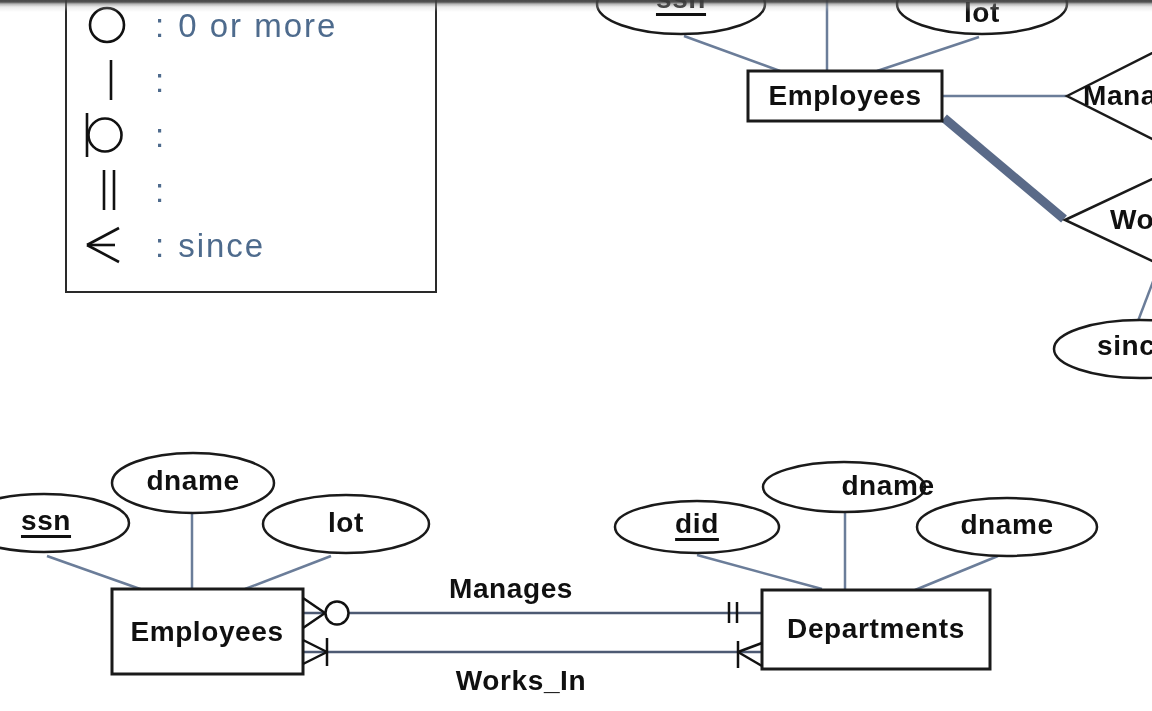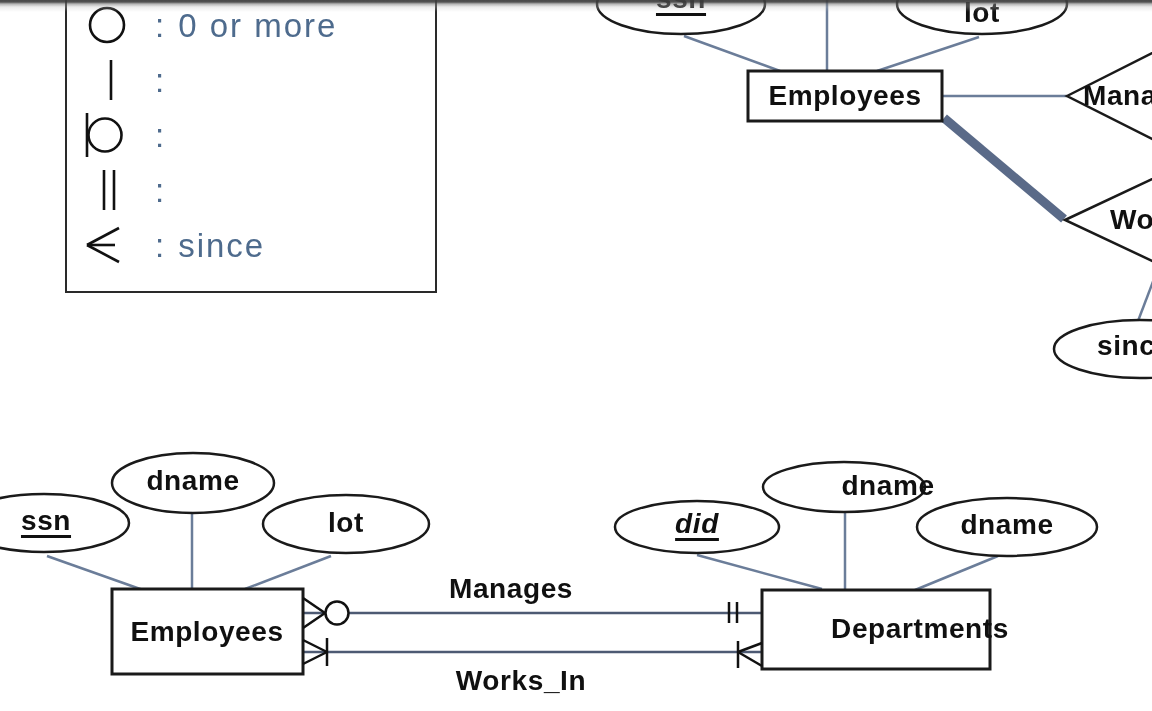--- a/index.html
+++ b/index.html
@@ -160,22 +160,22 @@
   <div class="lbl key" style="left:681px;top:-1px;">ssn</div>
   <div class="lbl" style="left:982px;top:13px;">lot</div>
   <div class="lbl" style="left:845px;top:96px;">Employees</div>
   <div class="lbl-left" style="left:1083px;top:96px;">Manages</div>
   <div class="lbl-left" style="left:1110px;top:220px;">Works_In</div>
   <div class="lbl-left" style="left:1097px;top:346px;">since</div>
 
   <div class="lbl key" style="left:46px;top:521px;">ssn</div>
   <div class="lbl" style="left:193px;top:481px;">dname</div>
   <div class="lbl" style="left:346px;top:523px;">lot</div>
-  <div class="lbl key" style="left:697px;top:524px;font-style:italic;">did</div>
+  <div class="lbl key" style="left:697px;top:524px;">did</div>
   <div class="lbl" style="left:844px;top:486px;margin-left:44px;">dname</div>
   <div class="lbl" style="left:1007px;top:525px;">dname</div>
   <div class="lbl" style="left:207px;top:632px;">Employees</div>
-  <div class="lbl" style="left:920px;top:629px;">Departments</div>
+  <div class="lbl" style="left:876px;top:629px;">Departments</div>
   <div class="lbl" style="left:511px;top:589px;">Manages</div>
   <div class="lbl" style="left:521px;top:681px;">Works_In</div>
 
   <div class="top-shadow"></div>
 </div>
 
 </body></html>

